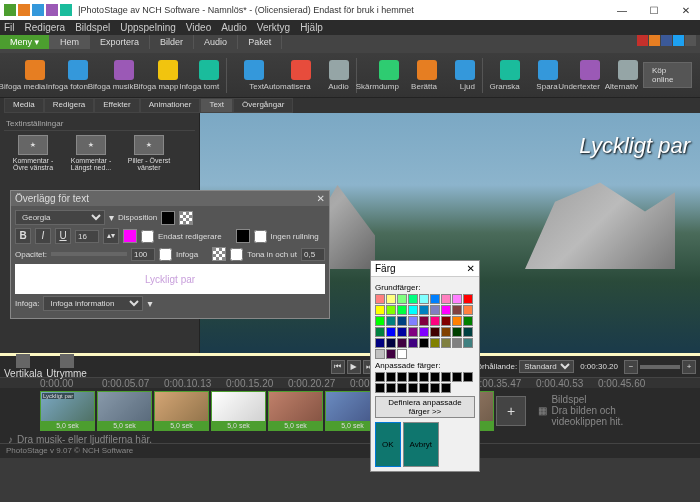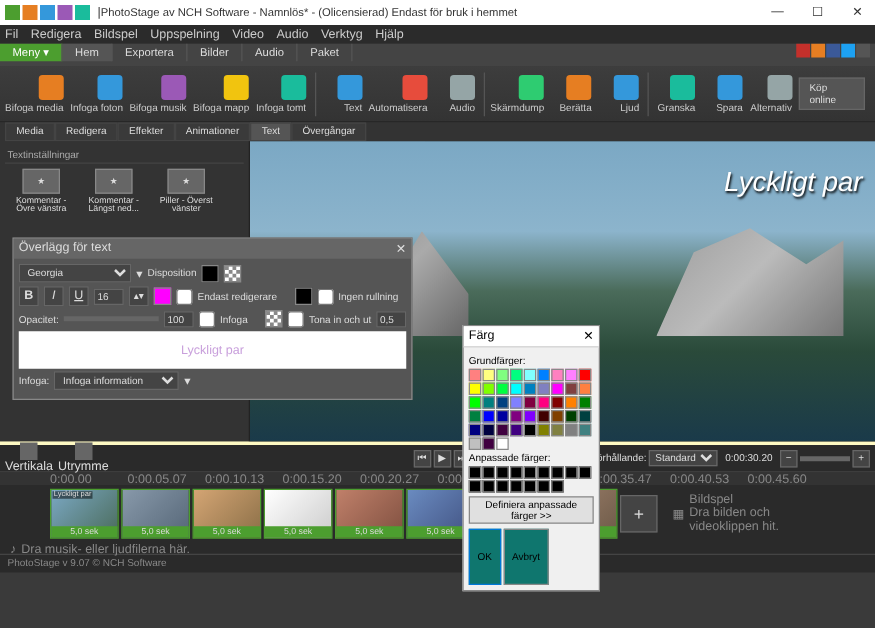--- a/index.html
+++ b/index.html
@@ -182,20 +182,24 @@
     <div class="sep"></div>
     <div class="rbtn">
       <div class="ricon" style="background:#1abc9c"></div>
       <div class="rlbl">Granska</div>
     </div>
     <div class="rbtn">
       <div class="ricon" style="background:#3498db"></div>
       <div class="rlbl">Spara</div>
     </div>
     <div class="rbtn">
+      <div class="ricon" style="background:#9b59b6"></div>
+      <div class="rlbl">Undertexter</div>
+    </div>
+    <div class="rbtn">
       <div class="ricon" style="background:#95a5a6"></div>
       <div class="rlbl">Alternativ</div>
     </div>
     <div class="kop">Köp online</div>
   </div>
 
 <div class="subtabs" id="subtabs">
     <div class="subtab">Media</div>
     <div class="subtab">Redigera</div>
     <div class="subtab">Effekter</div>

